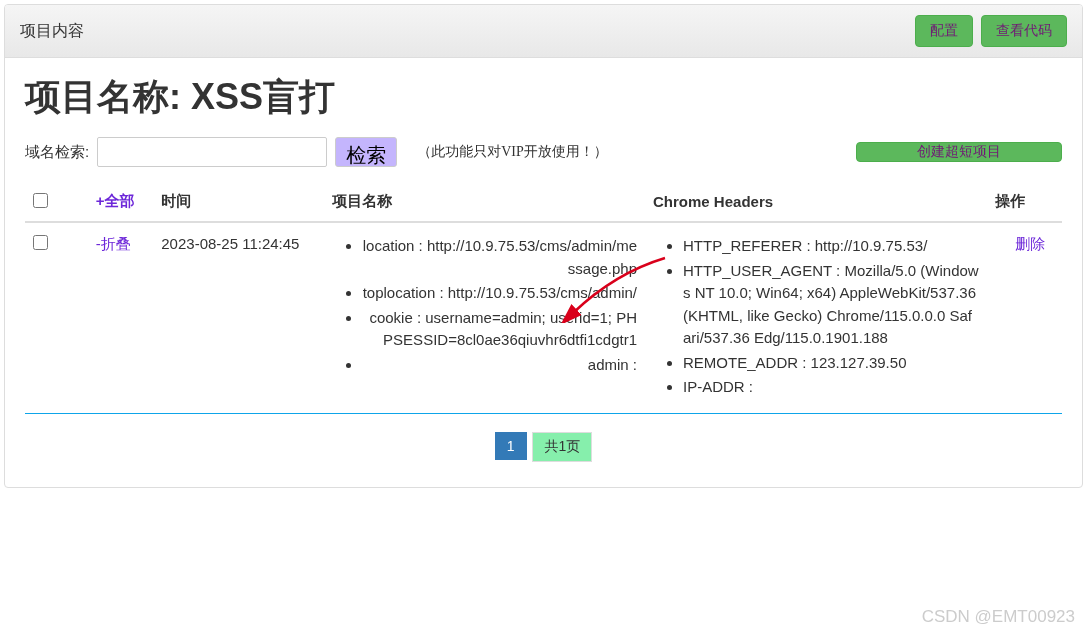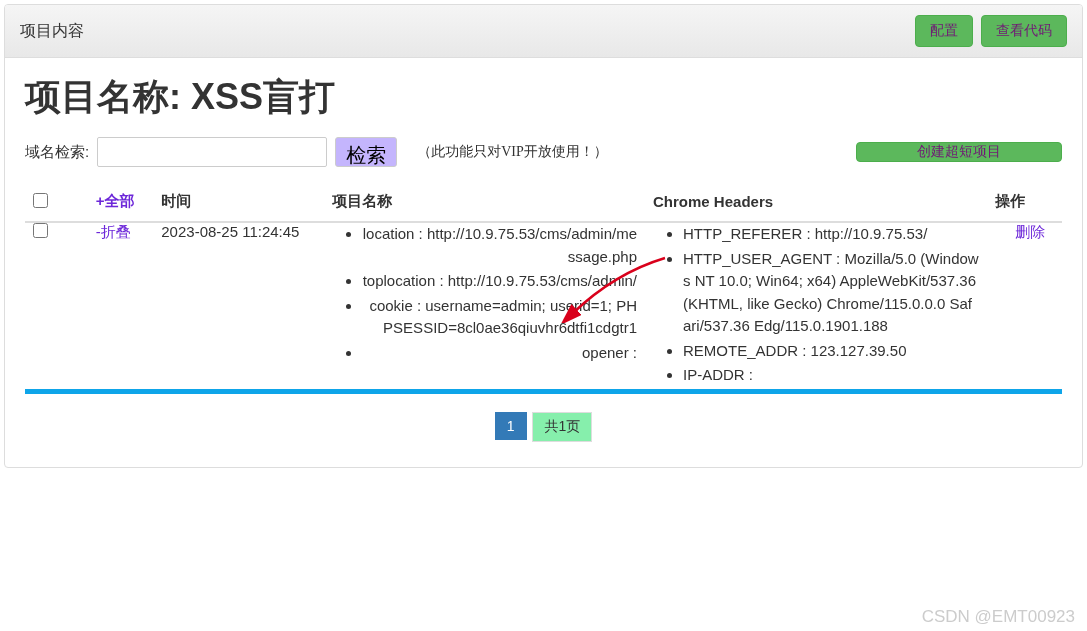--- a/index.html
+++ b/index.html
@@ -56,22 +56,22 @@
     }
     .vip-note { margin-left: 12px; color: #333; font-family: Liberation Serif, serif; }
     .create-wrap { margin-left: auto; }
     .table { width: 100%; border-collapse: collapse; }
     .table th {
       text-align: left; padding: 10px 8px;
       border-bottom: 2px solid #ddd;
       font-size: 15px; font-weight: bold;
     }
     .table td {
-      padding: 0 8px; vertical-align: top;
-      border-bottom: 5px solid #0ea5e9; font-size: 15px;
+      padding: 12px 8px; vertical-align: top;
+      border-bottom: 1px solid #0ea5e9; font-size: 15px;
     }
     .col-check { width: 40px; }
     .col-toggle { width: 80px; }
     .col-time { width: 160px; }
     .col-content { width: 300px; }
     .col-headers { width: 320px; }
     .col-action { width: 70px; }
     .link { color: #6d28d9; cursor: pointer; text-decoration: none; margin-left: 20px; }
     ul.data-list { list-style: disc; padding-left: 30px; }
     ul.data-list li { margin-bottom: 2px; line-height: 1.5; word-break: break-all; }
@@ -140,21 +140,21 @@
           </td>
           <td>
             <a class="link">-折叠</a>
           </td>
           <td>2023-08-25 11:24:45</td>
           <td class="content-cell">
             <ul class="data-list" id="content-list">
                 <li>location : http://10.9.75.53/cms/admin/message.php</li>
                 <li>toplocation : http://10.9.75.53/cms/admin/</li>
                 <li>cookie : username=admin; userid=1; PHPSESSID=8cl0ae36qiuvhr6dtfi1cdgtr1</li>
-                <li>opener :</li>
+                <li>admin :</li>
               </ul>
             <svg class="arrow" width="120" height="70" viewBox="0 0 120 70">
               <defs>
                 <marker id="ah" markerWidth="10" markerHeight="10" refX="2" refY="3" orient="auto">
                   <path d="M0,0 L0,6 L9,3 z" fill="#d9001b"></path>
                 </marker>
               </defs>
               <path d="M110,5 Q60,20 18,60" stroke="#d9001b" stroke-width="2.5" fill="none" marker-end="url(#ah)"></path>
             </svg>
           </td>

